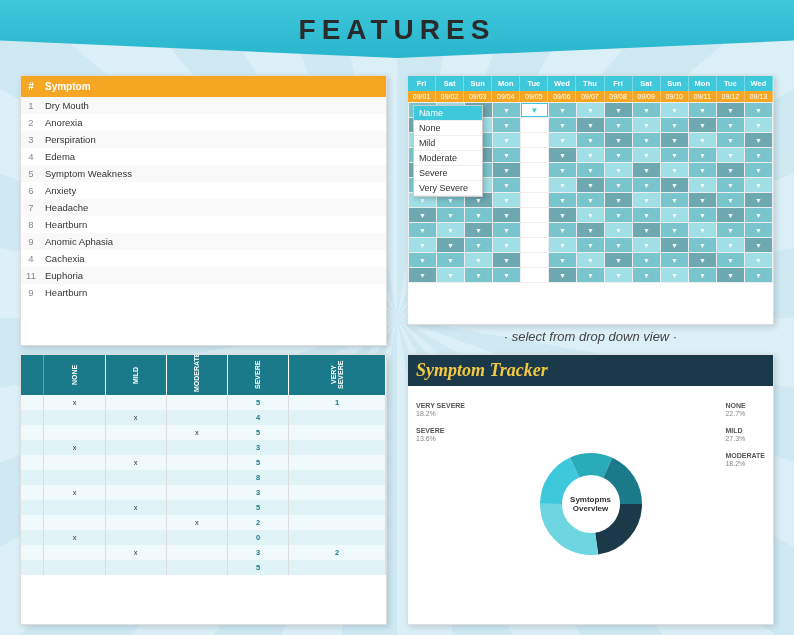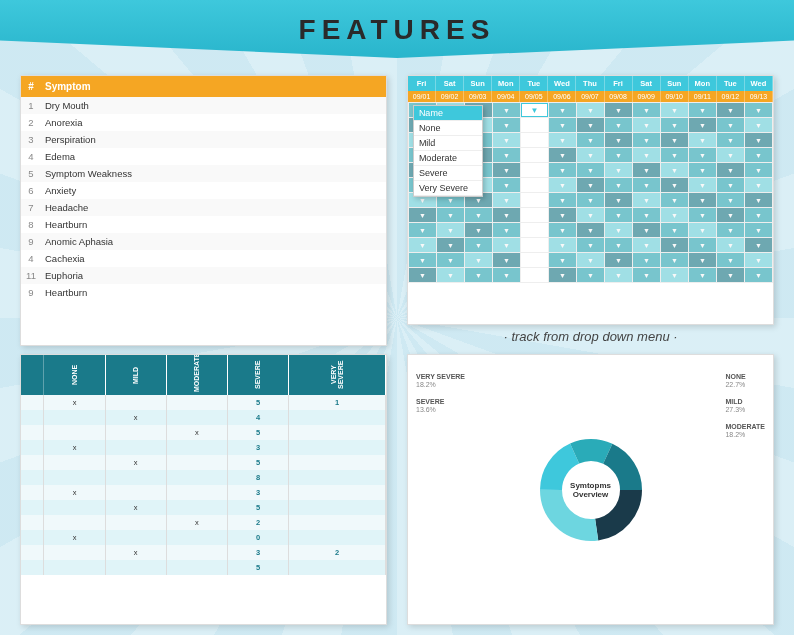--- a/index.html
+++ b/index.html
@@ -629,21 +629,21 @@
 
         <div class="dropdown-popup">
           <div class="dropdown-popup-item selected">Name</div>
           <div class="dropdown-popup-item">None</div>
           <div class="dropdown-popup-item">Mild</div>
           <div class="dropdown-popup-item">Moderate</div>
           <div class="dropdown-popup-item">Severe</div>
           <div class="dropdown-popup-item">Very Severe</div>
         </div>
       </div>
-      <div class="caption">· track from drop down menu ·</div>
+      <div class="caption">· select from drop down view ·</div>
     </div>
 
   </div>
 
   <div class="row row-bottom">
 
     <div class="panel">
       <div class="calc-wrapper">
         <table class="calc-table">
           <thead>
@@ -753,20 +753,21 @@
                 <td class="num">5</td>
                 <td></td>
               </tr>
             </tbody>
         </table>
       </div>
     </div>
 
     <div class="panel">
       <div class="tracker-wrapper">
+        <div class="tracker-title">Symptom Tracker</div>
         <div class="tracker-body">
           <div class="tracker-legend-left">
             <div class="legend-item">
               <div class="legend-label">VERY SEVERE</div>
               <div class="legend-pct">18.2%</div>
             </div>
             <div class="legend-item">
               <div class="legend-label">SEVERE</div>
               <div class="legend-pct">13.6%</div>
             </div>

